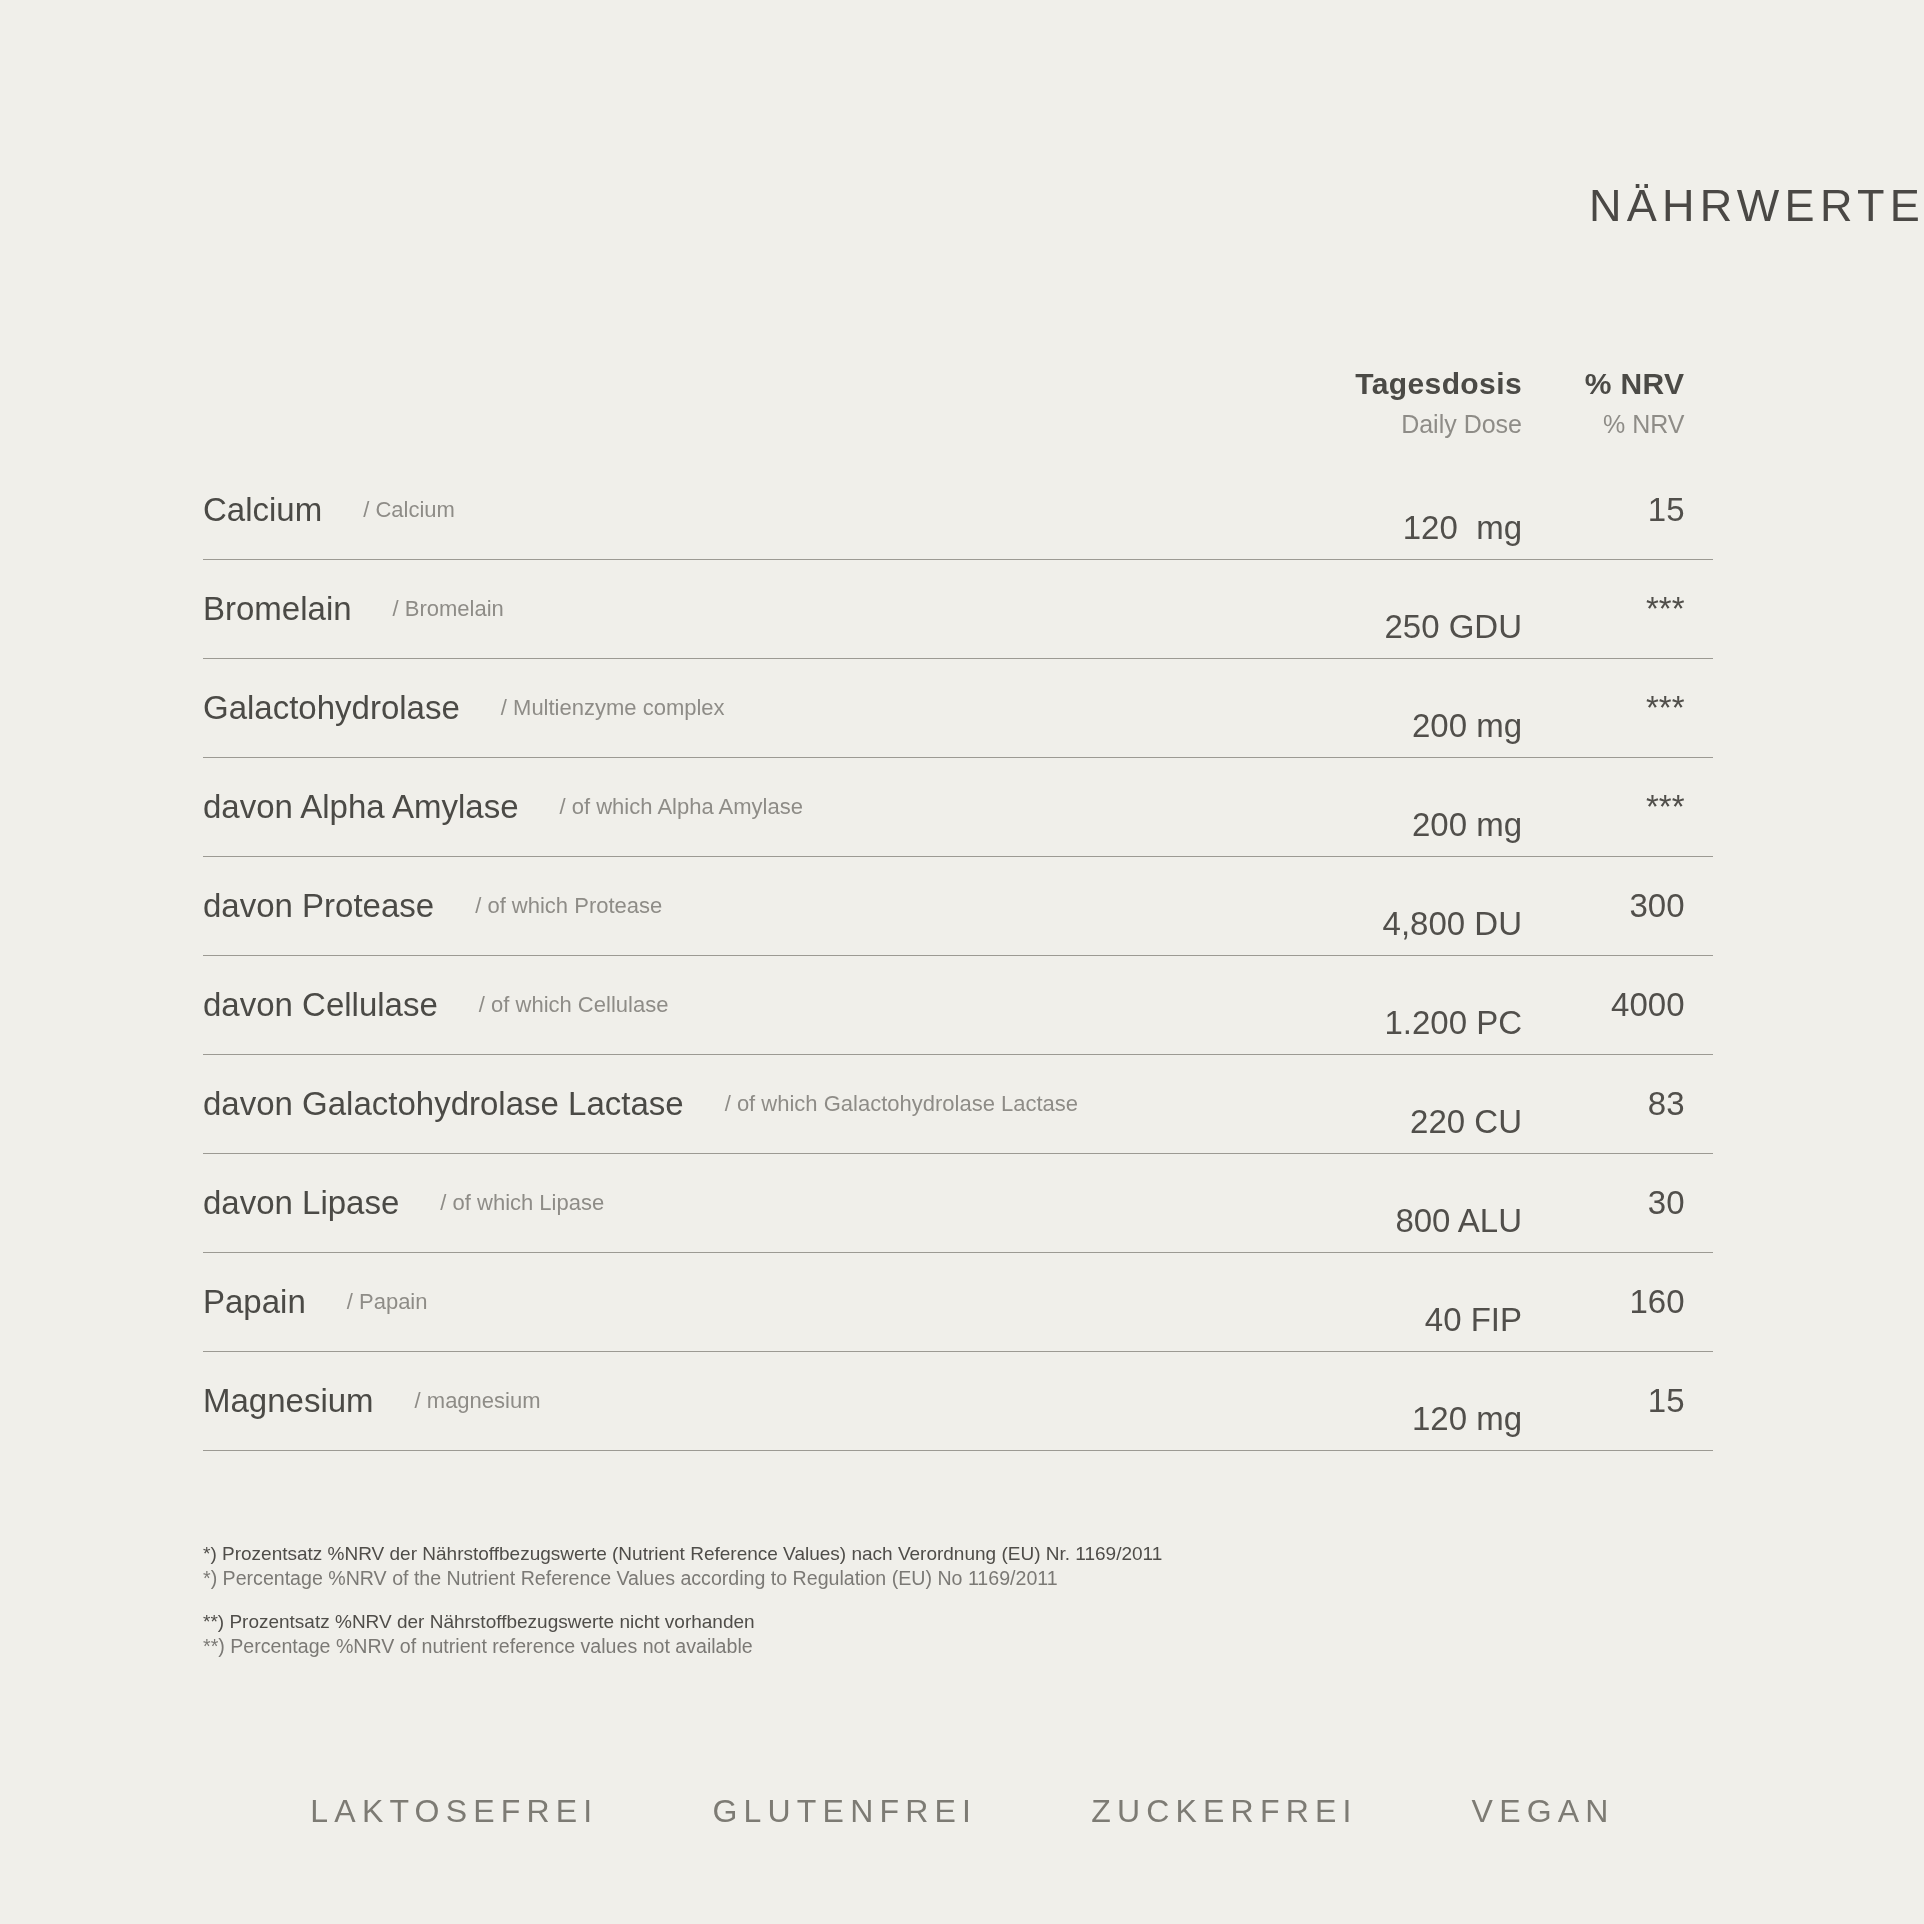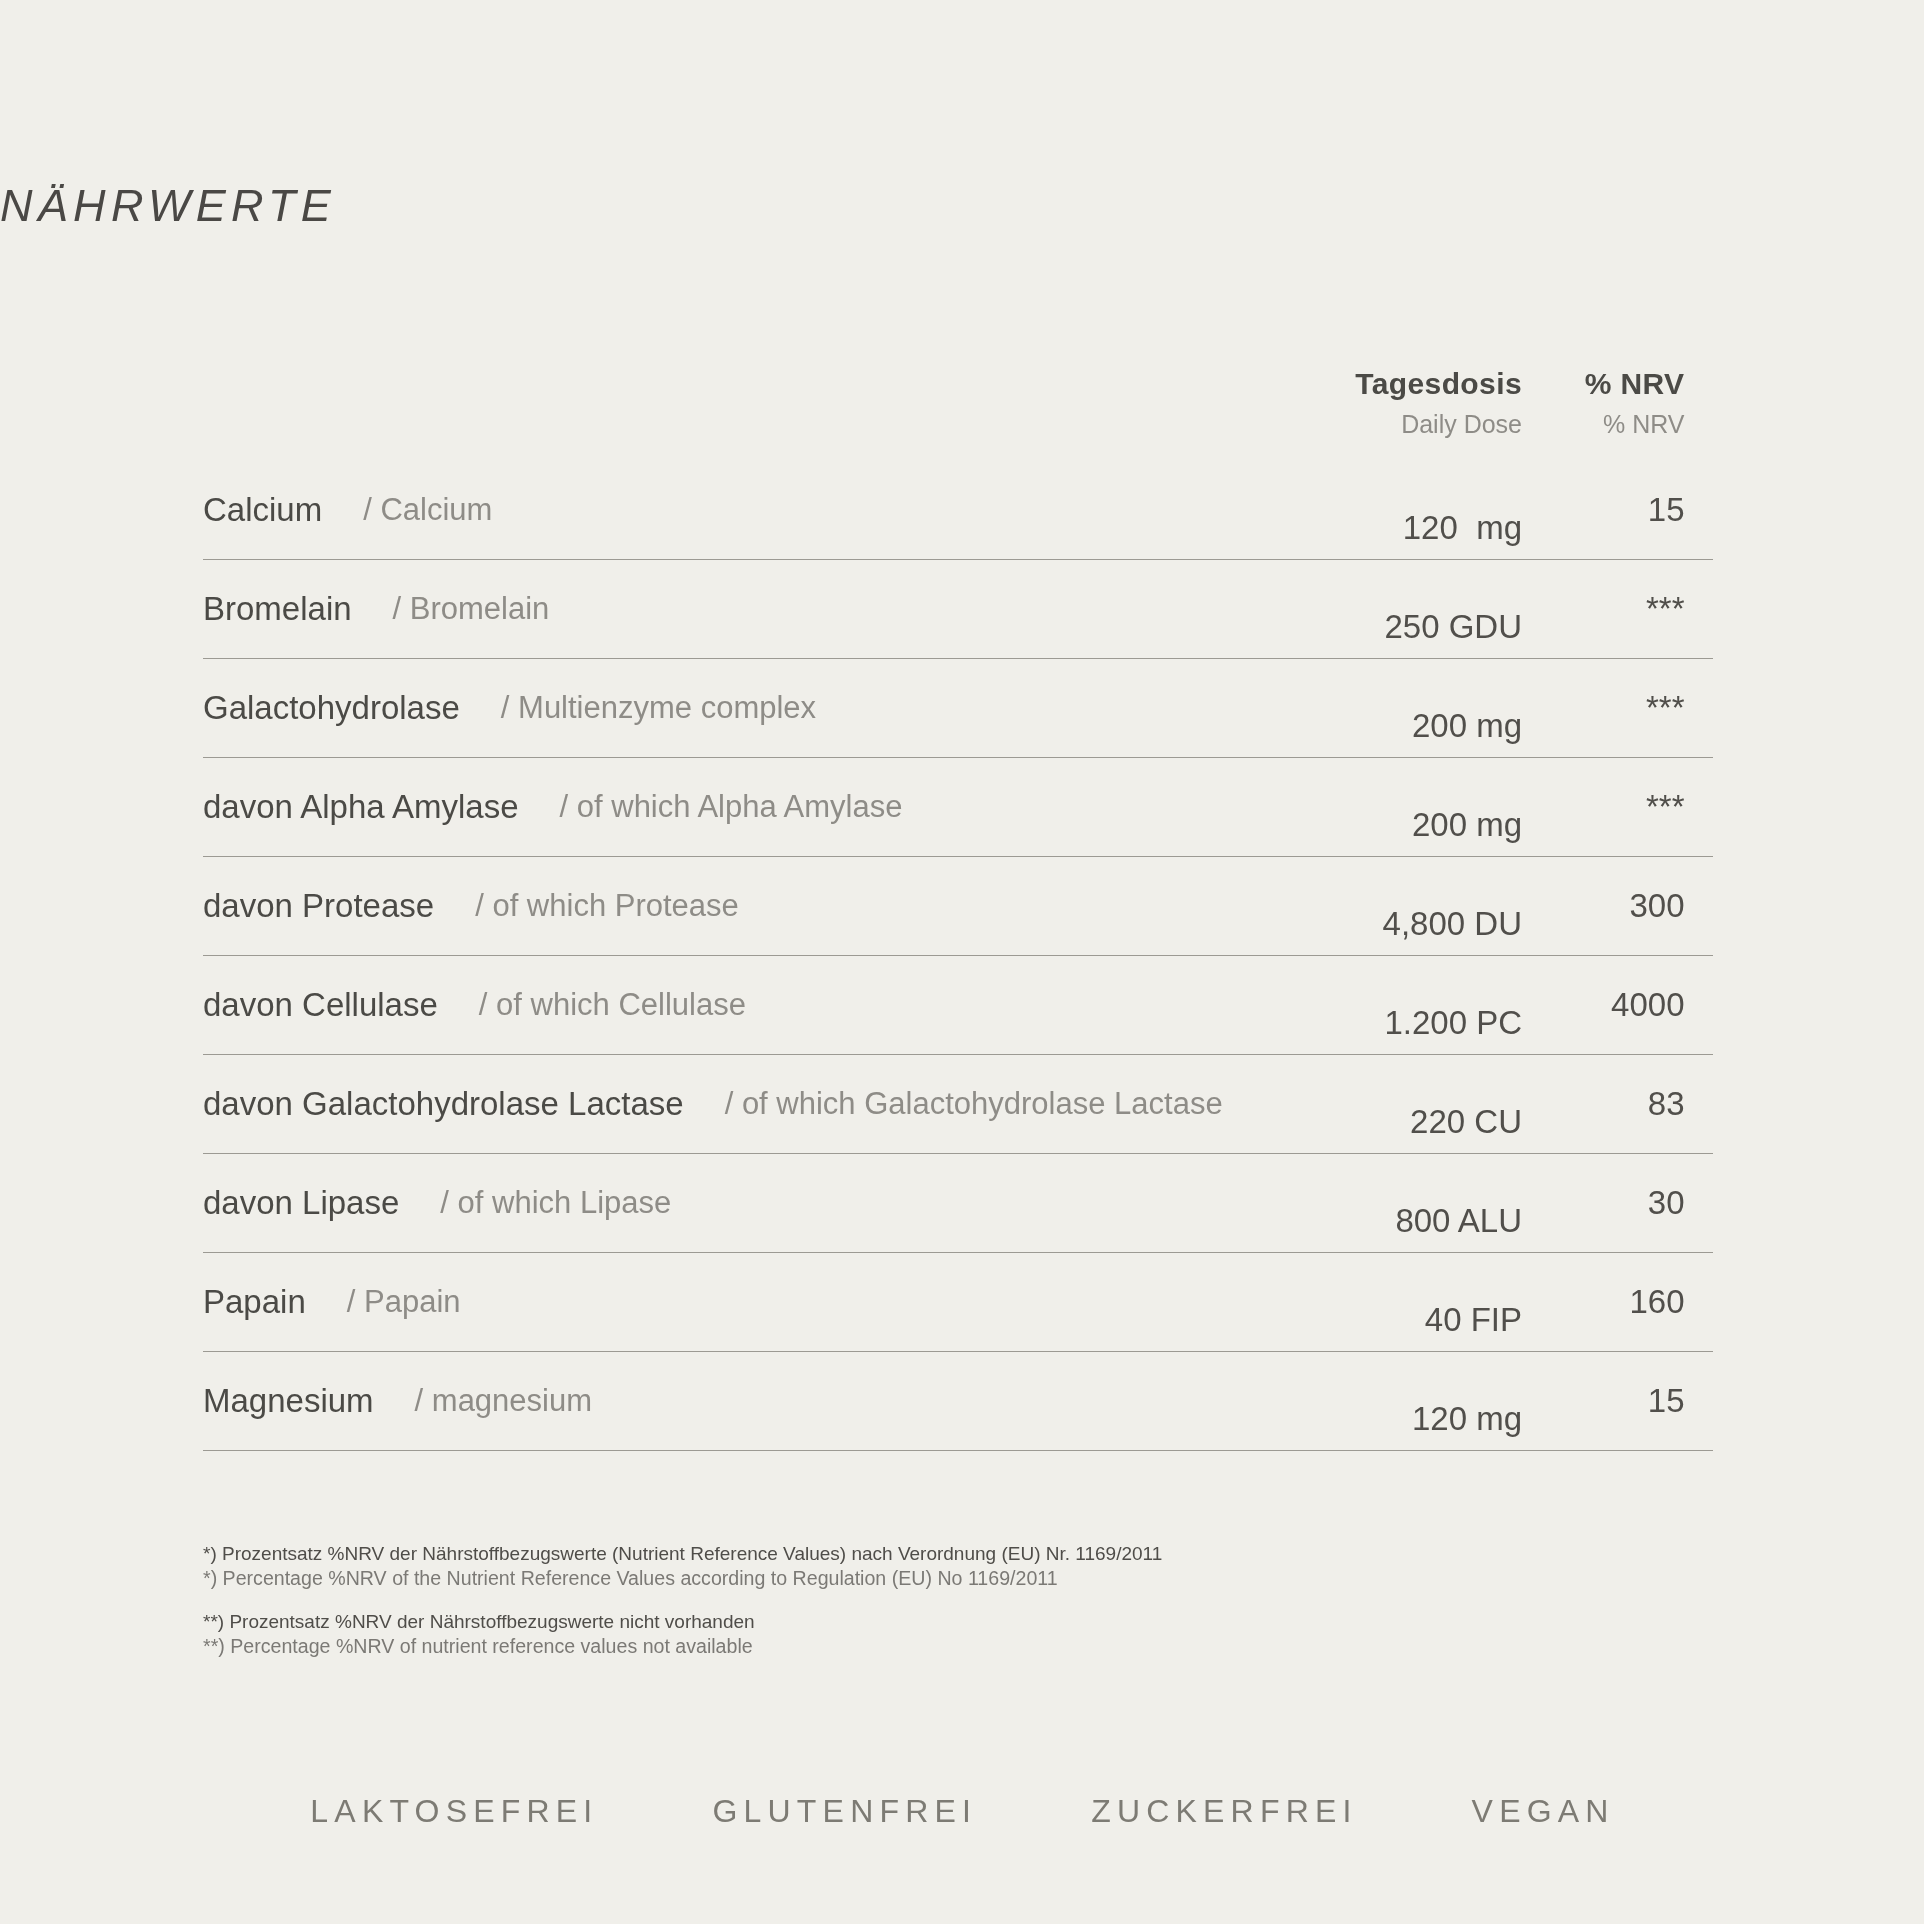--- a/index.html
+++ b/index.html
@@ -10,26 +10,25 @@
   }
   .sheet {
     position: relative;
     width: 1925px; height: 1925px;
     background: #F0EFEA;
     overflow: hidden;
   }
   .title {
     position: absolute;
     left: 0; right: 0; top: 180px;
-    text-align: left;
+    text-align: right;
     font-size: 45px;
     letter-spacing: 5.3px;
     color: #4A4845;
     font-weight: normal;
-    font-style: italic;
   }
   .table {
     position: absolute;
     left: 203px; top: 367px;
     width: 1510px;
   }
   .thead {
     position: relative;
     height: 94px;
   }
@@ -54,21 +53,21 @@
     border-bottom: 1.8px solid #9C9A93;
     display: flex;
     align-items: center;
   }
   .row .de {
     font-size: 33px;
     color: #4B4A46;
     white-space: nowrap;
   }
   .row .en {
-    font-size: 31px;
+    font-size: 22px;
     color: #8E8C87;
     margin-left: 41px;
     white-space: nowrap;
   }
   .row .dose {
     position: absolute;
     right: 191px;
     font-size: 33px;
     color: #514F4B;
     white-space: pre;

